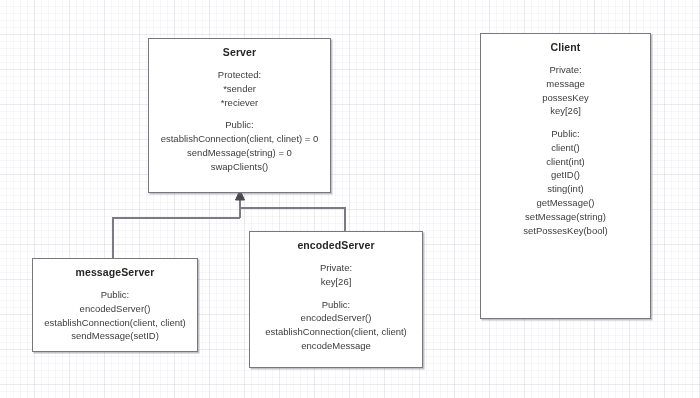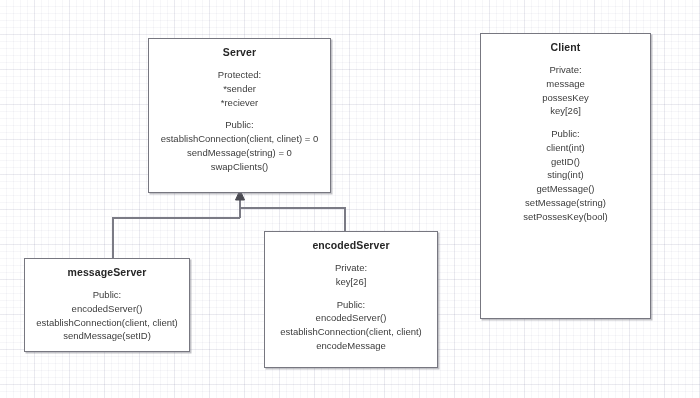--- a/index.html
+++ b/index.html
@@ -127,41 +127,42 @@
 
     <div class="section">
       <div class="section-label">Private:</div>
       <div class="member">message</div>
       <div class="member">possesKey</div>
       <div class="member">key[26]</div>
     </div>
 
     <div class="section">
       <div class="section-label">Public:</div>
+      <div class="member">client()</div>
       <div class="member">client(int)</div>
       <div class="member">getID()</div>
       <div class="member">sting(int)</div>
       <div class="member">getMessage()</div>
       <div class="member">setMessage(string)</div>
       <div class="member">setPossesKey(bool)</div>
     </div>
   </div>
 
-  <div class="uml-class" style="left:24px; top:258px; width:166px; height:94px;">
+  <div class="uml-class" style="left:32px; top:258px; width:166px; height:94px;">
     <div class="class-name">messageServer</div>
 
     <div class="section">
       <div class="section-label">Public:</div>
       <div class="member">encodedServer()</div>
       <div class="member">establishConnection(client, client)</div>
       <div class="member">sendMessage(setID)</div>
     </div>
   </div>
 
-  <div class="uml-class" style="left:264px; top:231px; width:174px; height:137px;">
+  <div class="uml-class" style="left:249px; top:231px; width:174px; height:137px;">
     <div class="class-name">encodedServer</div>
 
     <div class="section">
       <div class="section-label">Private:</div>
       <div class="member">key[26]</div>
     </div>
 
     <div class="section">
       <div class="section-label">Public:</div>
       <div class="member">encodedServer()</div>

